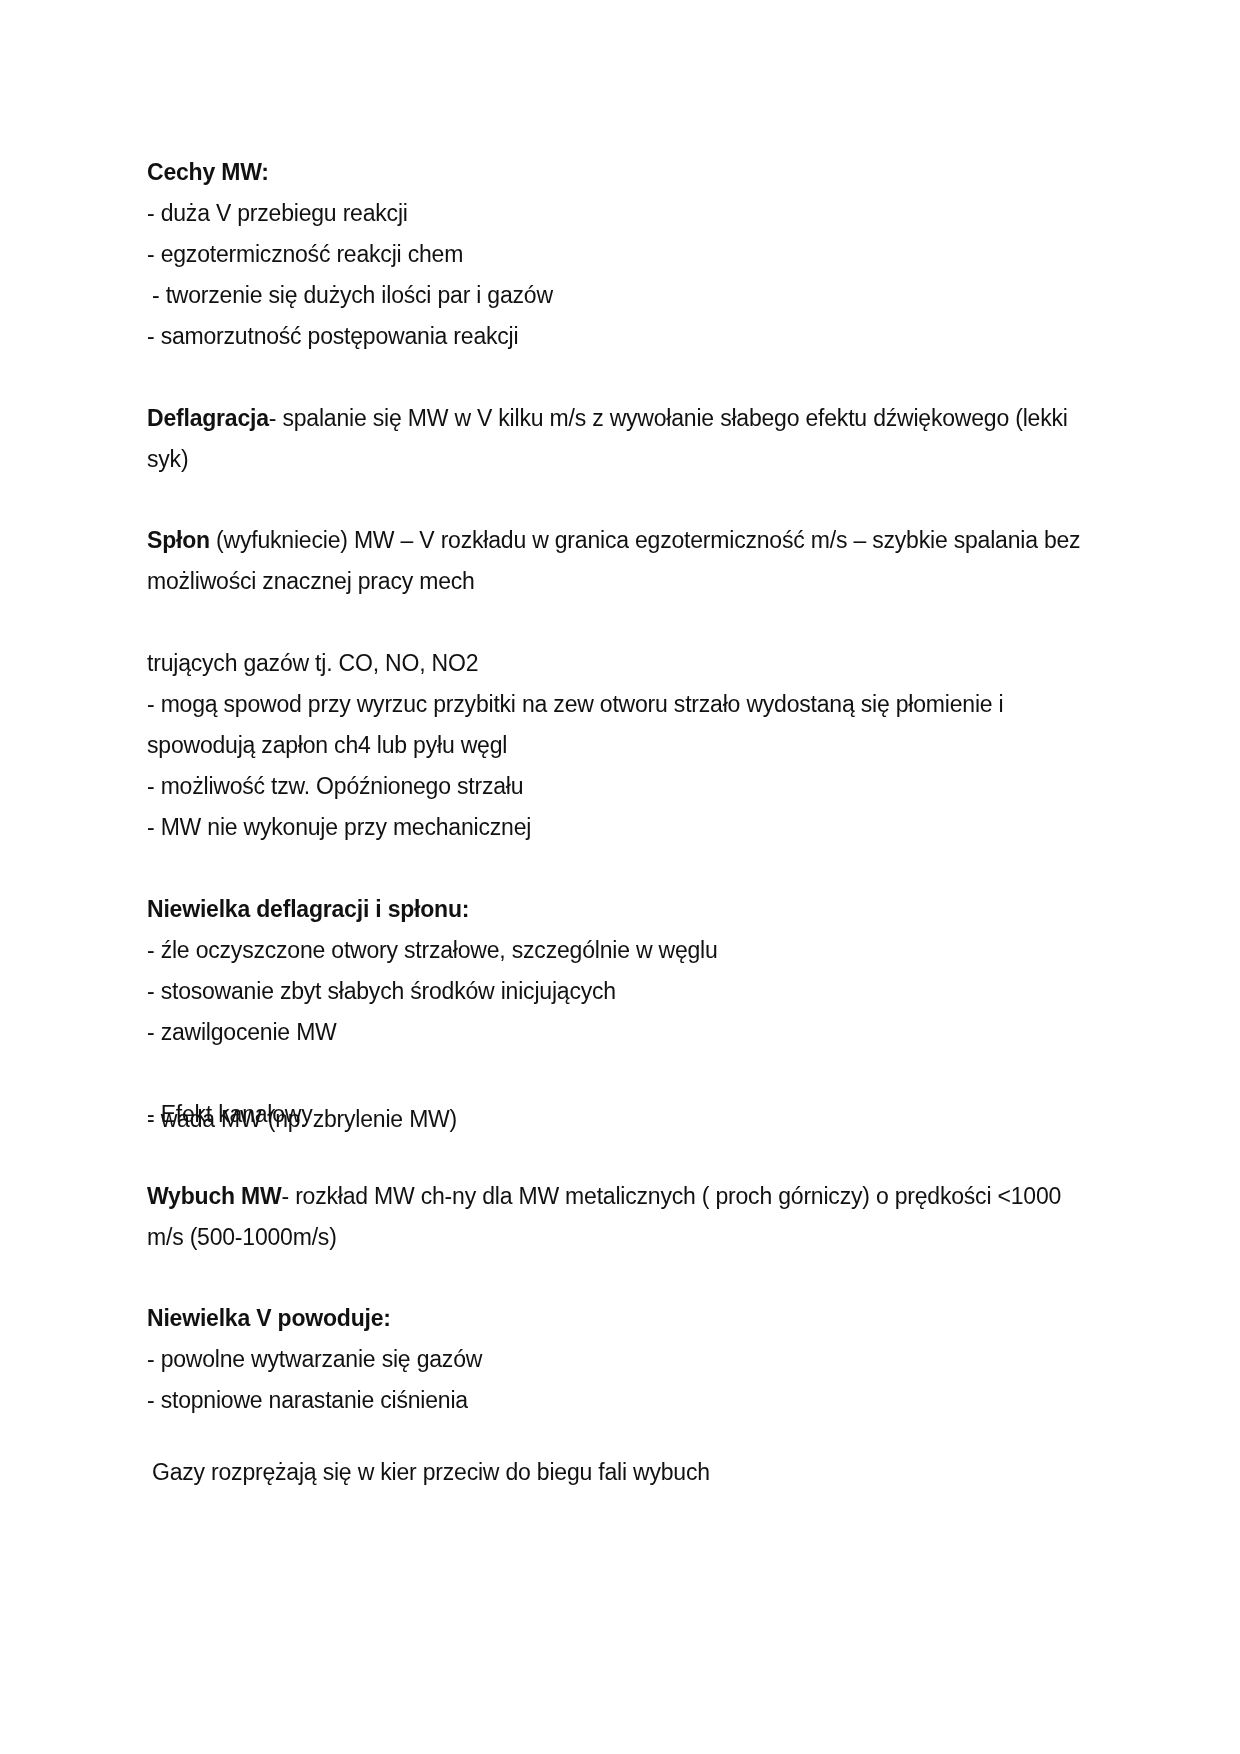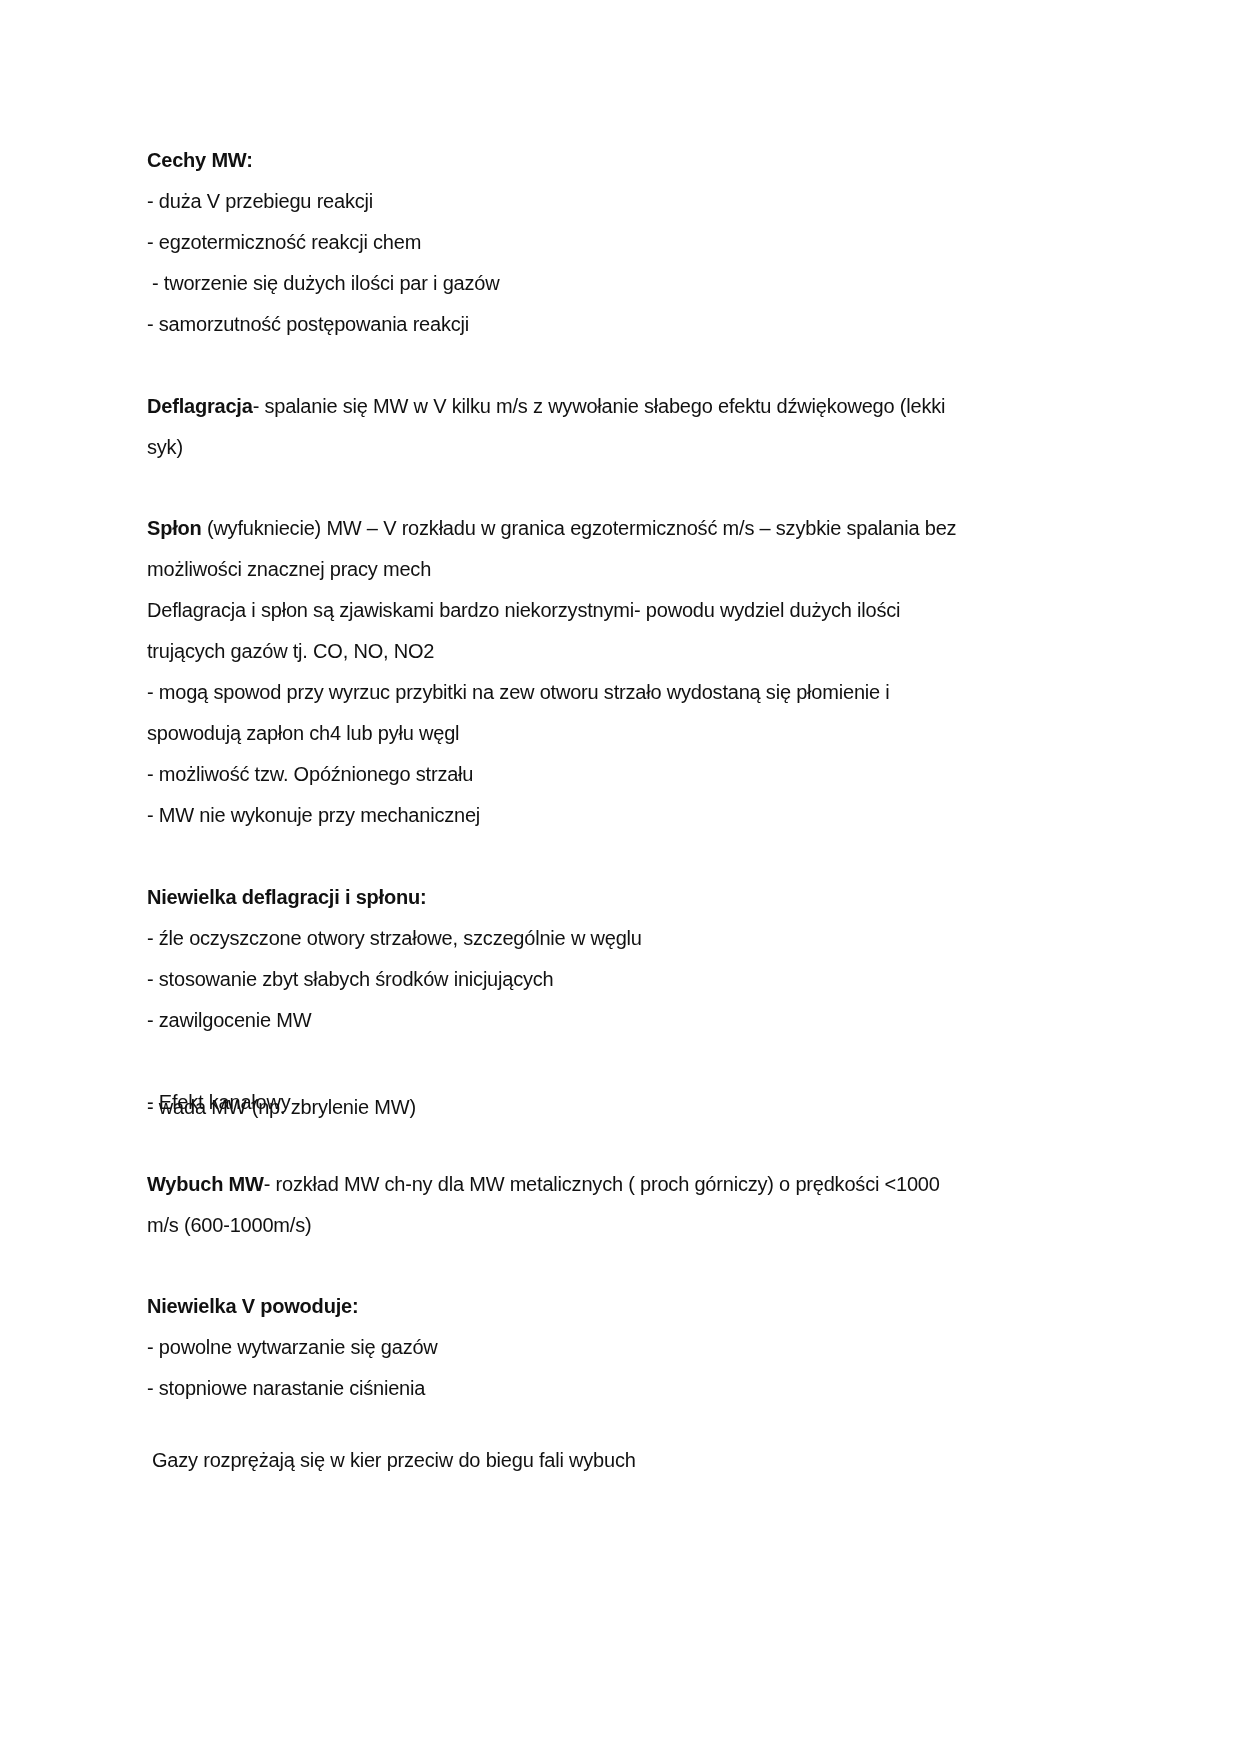--- a/index.html
+++ b/index.html
@@ -18,24 +18,25 @@
     .page {
       position: absolute;
       left: 0; top: 0;
       width: 1240px;
       height: 1754px;
       background: #ffffff;
     }
     .line {
       position: absolute;
       left: 147px;
-      font-size: 20px;
+      font-size: 23px;
       line-height: 28px;
       white-space: nowrap;
       letter-spacing: -0.2px;
+      margin-top: 12px;
     }
     .b { font-weight: bold; }
     .indent1 { left: 152px; }
   </style>
 </head>
 <body>
 
 <div class="page">
 
   <div class="line b" style="top:146px">Cechy MW:</div>
@@ -46,37 +47,36 @@
 
   <div class="line" style="top:392px">
     <span class="b">Deflagracja</span><span>- spalanie się MW w V kilku m/s z wywołanie słabego efektu dźwiękowego (lekki</span>
   </div>
   <div class="line" style="top:433px">syk)</div>
 
   <div class="line" style="top:514px">
     <span class="b">Spłon</span><span> (wyfukniecie) MW – V rozkładu w granica egzotermiczność m/s – szybkie spalania bez</span>
   </div>
   <div class="line" style="top:555px">możliwości znacznej pracy mech</div>
-  <div class="line" style="top:596px">Deflagracja i spłon są zjawiskami bardzo niekorzystnymi- powodu wydziel dużych ilości</div>
   <div class="line" style="top:637px">trujących gazów tj. CO, NO, NO2</div>
   <div class="line" style="top:678px">- mogą spowod przy wyrzuc przybitki na zew otworu strzało wydostaną się płomienie i</div>
   <div class="line" style="top:719px">spowodują zapłon ch4 lub pyłu węgl</div>
   <div class="line" style="top:760px">- możliwość tzw. Opóźnionego strzału</div>
   <div class="line" style="top:801px">- MW nie wykonuje przy mechanicznej</div>
 
   <div class="line b" style="top:883px">Niewielka deflagracji i spłonu:</div>
   <div class="line" style="top:924px">- źle oczyszczone otwory strzałowe, szczególnie w węglu</div>
   <div class="line" style="top:965px">- stosowanie zbyt słabych środków inicjujących</div>
   <div class="line" style="top:1006px">- zawilgocenie MW</div>
   <div class="line" style="top:1093px">- wada MW (np. zbrylenie MW)</div>
   <div class="line" style="top:1088px">- Efekt kanałowy</div>
 
   <div class="line" style="top:1170px">
     <span class="b">Wybuch MW</span><span>- rozkład MW ch-ny dla MW metalicznych ( proch górniczy) o prędkości &lt;1000</span>
   </div>
-  <div class="line" style="top:1211px">m/s (600-1000m/s)</div>
+  <div class="line" style="top:1211px">m/s (500-1000m/s)</div>
 
   <div class="line b" style="top:1292px">Niewielka V powoduje:</div>
   <div class="line" style="top:1333px">- powolne wytwarzanie się gazów</div>
   <div class="line" style="top:1374px">- stopniowe narastanie ciśnienia</div>
   <div class="line indent1" style="top:1446px"> Gazy rozprężają się w kier przeciw do biegu fali wybuch</div>
 
 </div>
 
 </body></html>

